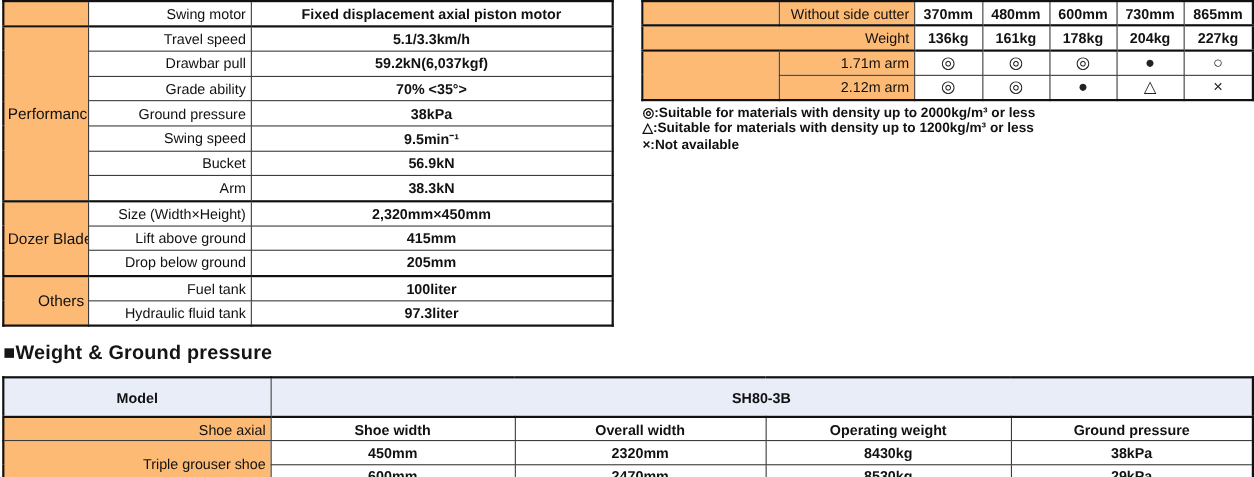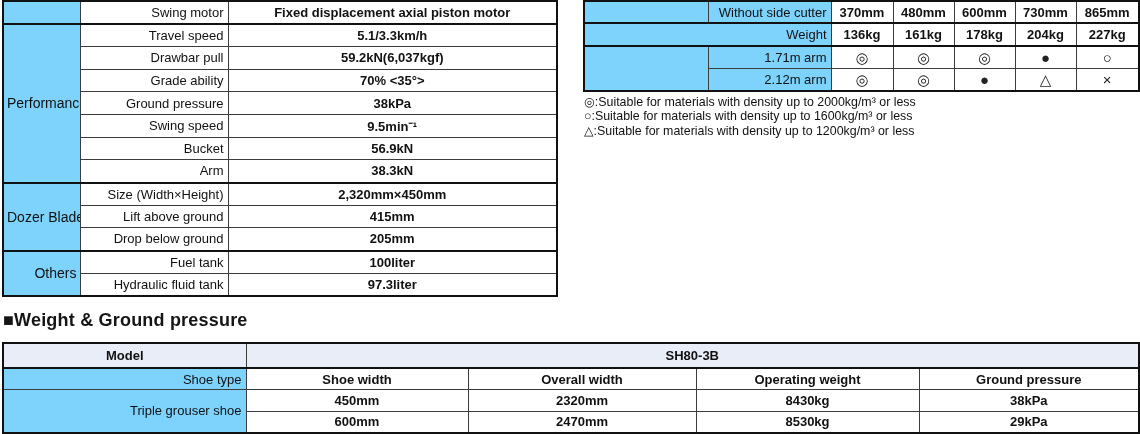--- a/index.html
+++ b/index.html
@@ -2,48 +2,48 @@
 <html><head>
 <meta charset="utf-8">
 <style>
   html,body{margin:0;padding:0;}
   body{
     width:1140px;height:434px;position:relative;background:#ffffff;
     font-family:"Liberation Sans", sans-serif;color:#111;overflow:hidden;
   }
   table{border-collapse:collapse;table-layout:fixed;position:absolute;font-size:13px;}
   td{border:1px solid #3c3c3c;padding:0 4px;overflow:hidden;white-space:nowrap;vertical-align:middle;}
-  .teal{background:#7dd3fc;}
+  .teal{background:#fdba74;}
   .blue{background:#e9edf7;}
   .ctr{text-align:center;font-weight:bold;}
   .lft{text-align:right;padding-left:6px;}
   tr.sub td{border-top:1px solid #9a9a9a;}
   tr.gb td{border-top:2px solid #111;}
 
   
   #spec{left:2px;top:0;width:554px;border:2px solid #111;}
   #spec tr{height:22.7px;}
   #spec td.g{font-size:14px;padding:0 3px;}
 
   
   #bucket{left:583px;top:0;width:555px;border:2px solid #111;}
   #bucket tr{height:22.4px;}
   #bucket td.mark{text-align:center;font-size:15px;line-height:1;color:#222;padding:0;}
 
   
-  #legend{position:absolute;left:584px;top:95px;font-size:12.4px;line-height:14.3px;color:#111;}
+  #legend{position:absolute;left:584px;top:95px;font-size:12.4px;line-height:14.3px;color:#111;font-weight:bold;}
   #legend div{white-space:nowrap;}
 
   
   #wgp-title{position:absolute;left:3px;top:310px;font-size:18px;font-weight:bold;color:#151515;letter-spacing:0.2px;}
 
   
   #wgp{left:2px;top:342px;width:1136px;border:2px solid #111;}
   #wgp tr{height:21.5px;}
-  #wgp tr.model-row{height:25px;}
+  #wgp tr.model-row{height:36px;}
   #wgp tr.model-row td{border-bottom:2px solid #111;}
 </style>
 </head>
 <body>
 
 <table id="spec">
   <colgroup>
       <col style="width:77px">
       <col style="width:148px">
       <col style="width:329px">
@@ -151,41 +151,41 @@
     <td class="mark">◎</td>
     <td class="mark">●</td>
     <td class="mark">△</td>
     <td class="mark">×</td>
   </tr>
 </tbody>
   </table>
 
 <div id="legend">
   <div>◎:Suitable for materials with density up to 2000kg/m³ or less</div>
-  <div>○:Suitable for materials with density up to 1600kg/m³ or less</div>
   <div>△:Suitable for materials with density up to 1200kg/m³ or less</div>
+  <div>×:Not available</div>
 </div>
 
 <div id="wgp-title"><span>■</span><span>Weight &amp; Ground pressure</span></div>
 
 <table id="wgp">
   <colgroup>
     <col style="width:243px">
       <col style="width:222px">
       <col style="width:228px">
       <col style="width:223px">
       <col style="width:220px">
   </colgroup>
   <tbody>
       <tr class="model-row">
     <td class="blue ctr">Model</td>
     <td class="blue ctr" colspan="4">SH80-3B</td>
   </tr>
   <tr>
-    <td class="teal lft">Shoe type</td>
+    <td class="teal lft">Shoe axial</td>
     <td class="ctr">Shoe width</td>
     <td class="ctr">Overall width</td>
     <td class="ctr">Operating weight</td>
     <td class="ctr">Ground pressure</td>
   </tr>
   <tr>
     <td class="teal lft" rowspan="2">Triple grouser shoe</td>
     <td class="ctr">450mm</td>
     <td class="ctr">2320mm</td>
     <td class="ctr">8430kg</td>

